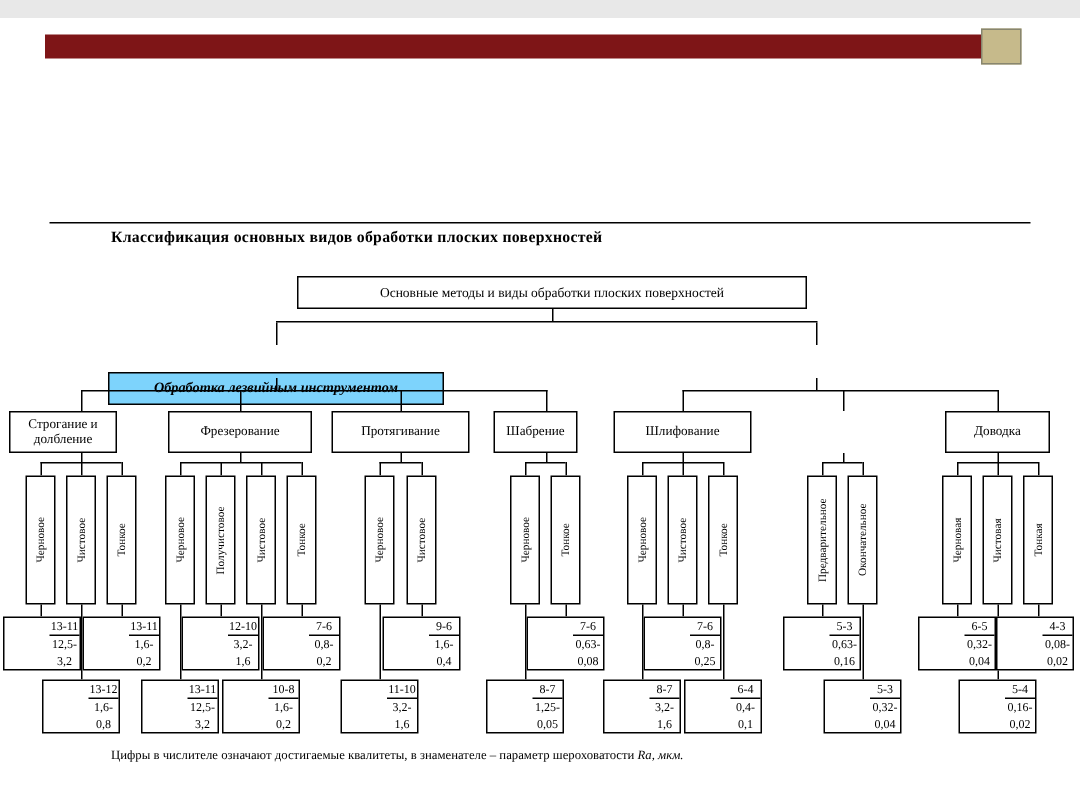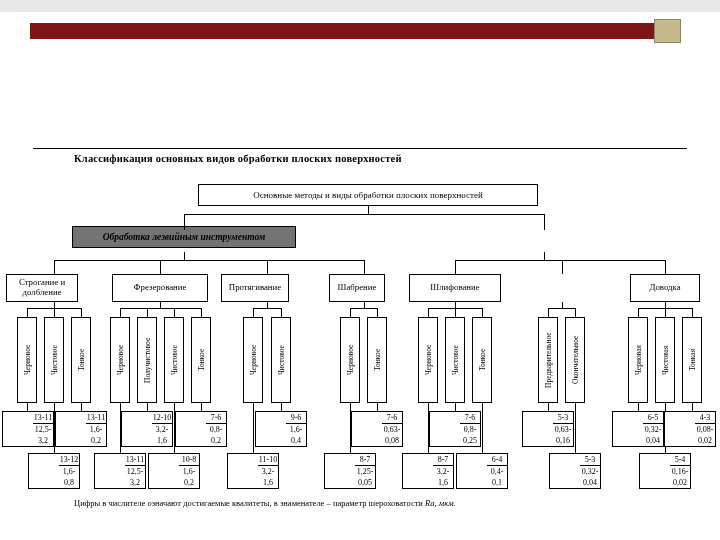--- a/index.html
+++ b/index.html
@@ -4,22 +4,22 @@
 <style>
   html,body{margin:0;padding:0;background:#e8e8e8;}
   .slide{position:relative;width:720px;height:540px;background:#ffffff;
          font-family:"Liberation Serif",serif;color:#000;overflow:hidden;margin:12px auto;}
   .topbar{position:absolute;left:30px;top:11px;width:626px;height:16px;}
   .topsq{position:absolute;left:654px;top:7px;width:27px;height:24px;border:1px solid #88866f;box-sizing:border-box;}
   .sep{position:absolute;left:33px;top:136px;width:654px;height:1px;background:#000;}
   .title{position:absolute;left:74px;top:141px;font-size:10.5px;font-weight:bold;letter-spacing:.2px;}
   .rootbox{position:absolute;left:198px;top:172px;width:340px;height:22px;border:1px solid #000;
            display:flex;align-items:center;justify-content:center;font-size:9px;background:#fff;box-sizing:border-box;}
-  .branchbox{position:absolute;top:214px;height:22px;border:1px solid #000;display:flex;align-items:center;
-             justify-content:center;font-size:9.5px;font-weight:bold;font-style:italic;background:#737373;box-sizing:border-box;}
+  .branchbox{position:absolute;top:236px;height:22px;border:1px solid #000;display:flex;align-items:center;
+             justify-content:center;font-size:9.5px;font-weight:bold;font-style:italic;background:#7dd3fc;box-sizing:border-box;}
   #branch-left{left:72px;width:224px;}
   #branch-right{left:430px;width:228px;}
   .ln{position:absolute;background:#000;}
   .mbox{position:absolute;top:262px;height:28px;border:1px solid #000;display:flex;align-items:center;
         justify-content:center;text-align:center;font-size:8.8px;line-height:1.1;background:#fff;
         padding:0 1px;box-sizing:border-box;}
   .vbox{position:absolute;top:305px;width:20px;height:86px;border:1px solid #000;background:#fff;box-sizing:border-box;}
   .vbox span{position:absolute;inset:0;display:flex;align-items:center;justify-content:center;
              writing-mode:vertical-rl;transform:rotate(180deg);font-size:7.5px;white-space:nowrap;}
   .numbox{position:absolute;width:52px;border:1px solid #000;background:#fff;font-size:8px;
@@ -116,21 +116,21 @@
       <div class="ln" style="left: 201px; top: 296px; width: 1px; height: 9px;"></div>
       <div class="vbox" style="left: 191px;">
         <span>Тонкое</span>
       </div>
       <div class="ln" style="left: 201px; top: 391px; width: 1px; height: 8px;"></div>
       <div class="numbox" style="left: 175px; top: 399px;">
         <div class="nt">7-6</div>
         <div class="nb">0,8-0,2</div>
       </div>
       <div class="ln" style="left: 267px; top: 248px; width: 1px; height: 14px;"></div>
-      <div class="mbox" style="left: 221px; width: 68px;">Протягивание</div>
+      <div class="mbox" style="left: 221px; width: 92px;">Протягивание</div>
       <div class="ln" style="left: 267px; top: 290px; width: 1px; height: 6px;"></div>
       <div class="ln" style="left: 253px; top: 296px; width: 28px; height: 1px;"></div>
       <div class="ln" style="left: 253px; top: 296px; width: 1px; height: 9px;"></div>
       <div class="vbox" style="left: 243px;">
         <span>Черновое</span>
       </div>
       <div class="ln" style="left: 253px; top: 391px; width: 1px; height: 50px;"></div>
       <div class="numbox" style="left: 227px; top: 441px;">
         <div class="nt">11-10</div>
         <div class="nb">3,2-1,6</div>

